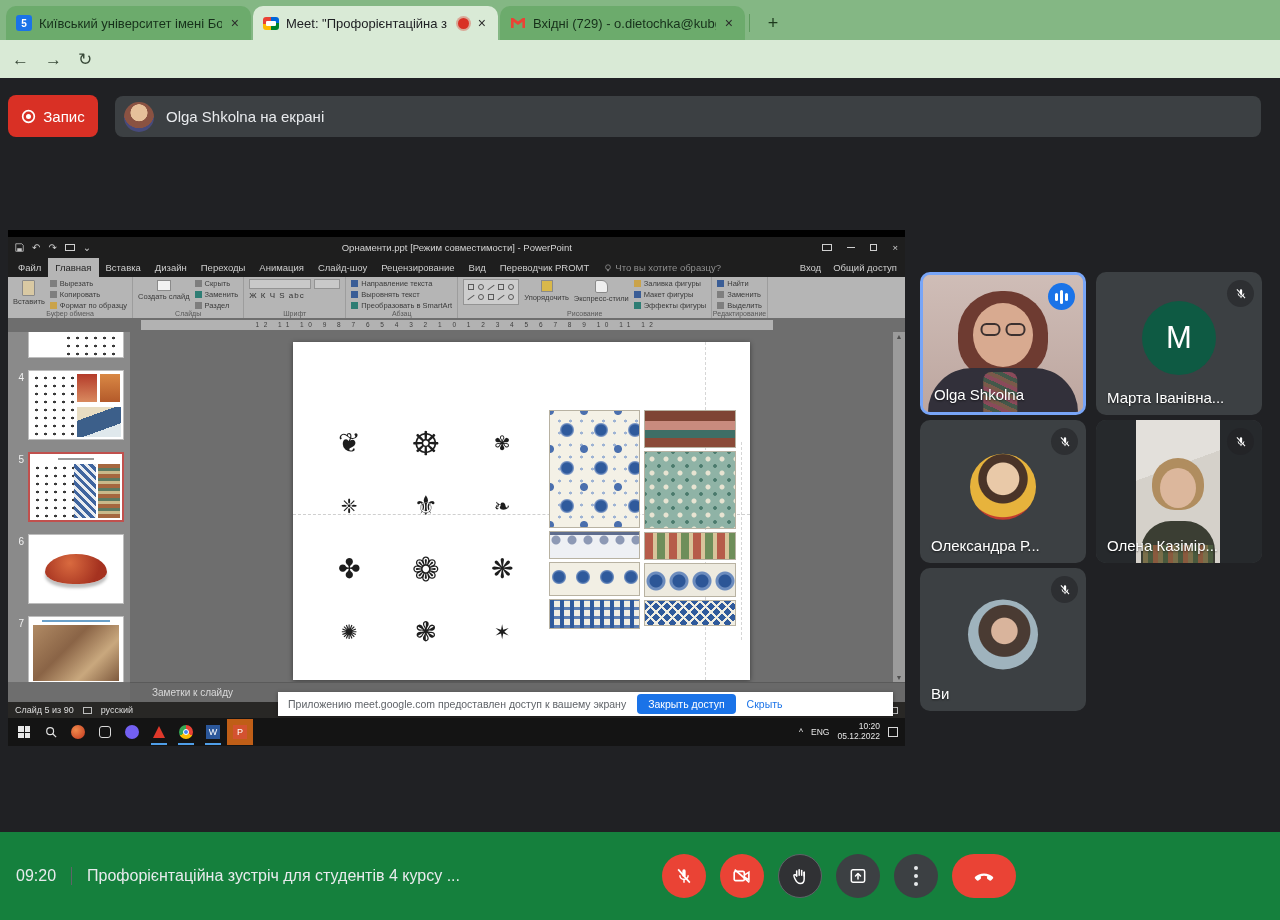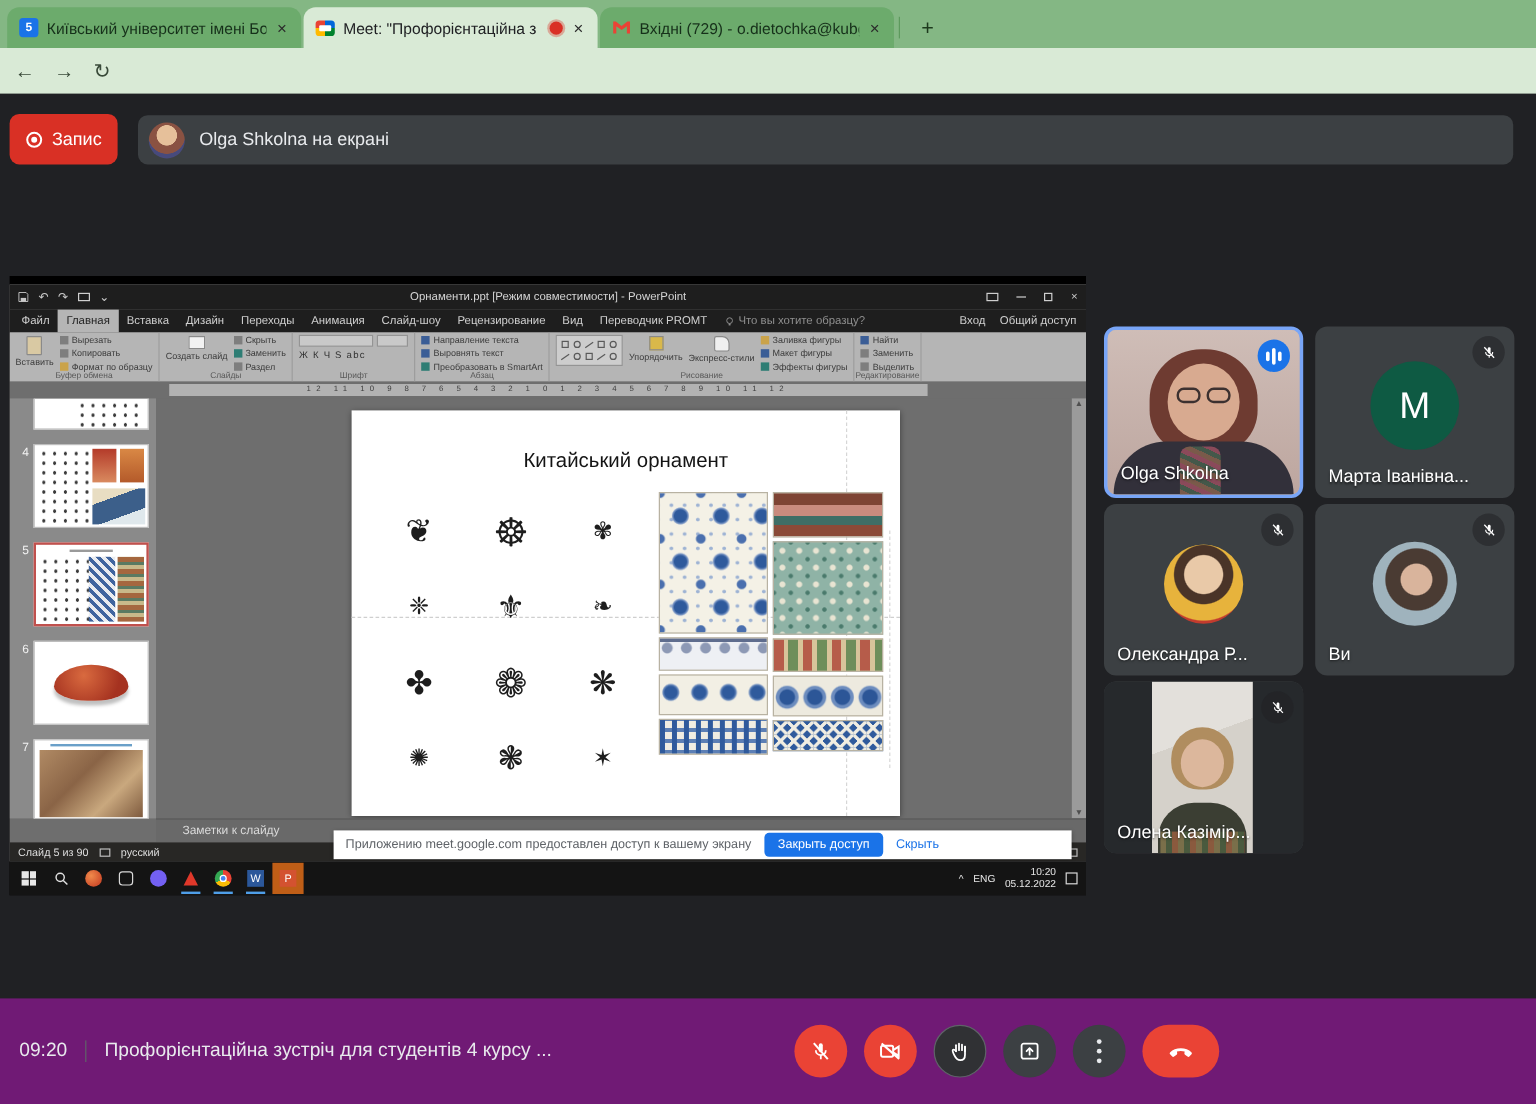--- a/index.html
+++ b/index.html
@@ -160,21 +160,21 @@
   .av-maria { width:66px; height:66px; background:radial-gradient(circle at 50% 40%,#dcab92 0 30%,#5e2b30 32% 58%,#56454e 60%); }
   .av-vy { width:70px; height:70px; background:radial-gradient(circle at 52% 45%,#d9b49c 0 24%,#4a3b33 26% 48%,#9fb3bd 50%); }
   .video-olena-bars { position:absolute; inset:0; background:#26292c; }
   .video-olena { position:absolute; top:0; bottom:0; left:40px; right:42px; background:linear-gradient(160deg,#e3e0db 0 35%,#d5d1ca 35%); }
   .e-hair { position:absolute; top:38px; left:50%; transform:translateX(-50%); width:52px; height:52px; border-radius:50% 50% 44% 44%; background:#b08d5f; }
   .e-face { position:absolute; top:48px; left:50%; transform:translateX(-50%); width:36px; height:40px; border-radius:50%; background:#dcb79c; }
   .e-body { position:absolute; bottom:0; left:50%; transform:translateX(-50%); width:74px; height:42px; border-radius:30px 30px 0 0; background:#3b3e33; }
   .e-scarf { position:absolute; bottom:0; left:50%; transform:translateX(-50%); width:70px; height:18px; background:repeating-linear-gradient(90deg,#7a6f4a 0 5px,#4a5a3e 5px 10px,#8a5a3e 10px 15px); }
 
   
-  .bottom-bar { position:absolute; left:0; right:0; bottom:0; height:88px; background:#701a75; }
+  .bottom-bar { position:absolute; left:0; right:0; bottom:0; height:88px; background:#15803d; }
   .bb-left { position:absolute; left:16px; top:50%; transform:translateY(-50%); display:flex; align-items:center; color:#e8eaed; font-size:16px; }
   .bb-sep { width:1px; height:18px; background:#5f6368; margin:0 15px; }
   .controls { position:absolute; left:662px; top:50%; transform:translateY(-50%); display:flex; gap:14px; align-items:center; }
   .ctl { width:44px; height:44px; border-radius:50%; display:flex; align-items:center; justify-content:center; }
   .ctl.red { background:#ea4335; }
   .ctl.dark { background:#3c4043; }
   .ctl.hand { background:#303134; border:1px solid #5f6368; }
   .end { width:64px; height:44px; border-radius:22px; background:#ea4335; display:flex; align-items:center; justify-content:center; }
   .dots { display:flex; flex-direction:column; gap:4px; }
   .dots span { width:4px; height:4px; border-radius:50%; background:#e8eaed; }
@@ -440,21 +440,20 @@
               <span class="relief"></span>
             </div>
           </div>
         </div>
 
         <div class="canvas">
           <div class="slide">
             <div class="guide-h"></div>
             <div class="guide-v1"></div>
             <div class="guide-v2"></div>
-            <div class="slide-title">Китайський орнамент</div>
             <div class="slide-body">
               <div class="orn-grid">
                 <span class="orn">❦</span>
                 <span class="orn l">☸</span>
                 <span class="orn s">✾</span>
                 <span class="orn s">❈</span>
                 <span class="orn">⚜</span>
                 <span class="orn s">❧</span>
                 <span class="orn">✤</span>
                 <span class="orn l">❁</span>
@@ -603,50 +602,50 @@
             <path d="M7 11a5 5 0 0 0 10 0" stroke="#fff" stroke-width="1.6" fill="none"></path>
             <line x1="12" y1="16" x2="12" y2="19" stroke="#fff" stroke-width="1.6"></line>
             <line x1="5" y1="4" x2="19" y2="19" stroke="#fff" stroke-width="1.8"></line>
           </svg>
       </div>
       <span class="name">Олександра Р...</span>
     </div>
 
 
     <div class="tile">
+      <div class="video-olena-bars"></div>
+      <div class="video-olena">
+        <span class="e-hair"></span>
+        <span class="e-face"></span>
+        <span class="e-body"></span>
+        <span class="e-scarf"></span>
+      </div>
+      <div class="chip">
+        <svg width="14" height="14" viewBox="0 0 24 24">
+            <rect x="10" y="4" width="4" height="9" rx="2" fill="#fff"></rect>
+            <path d="M7 11a5 5 0 0 0 10 0" stroke="#fff" stroke-width="1.6" fill="none"></path>
+            <line x1="12" y1="16" x2="12" y2="19" stroke="#fff" stroke-width="1.6"></line>
+            <line x1="5" y1="4" x2="19" y2="19" stroke="#fff" stroke-width="1.8"></line>
+          </svg>
+      </div>
+      <span class="name">Олена Казімір...</span>
+    </div>
+
+    <div class="tile">
       <div class="avatar-big av-vy"></div>
       <div class="chip">
         <svg width="14" height="14" viewBox="0 0 24 24">
             <rect x="10" y="4" width="4" height="9" rx="2" fill="#fff"></rect>
             <path d="M7 11a5 5 0 0 0 10 0" stroke="#fff" stroke-width="1.6" fill="none"></path>
             <line x1="12" y1="16" x2="12" y2="19" stroke="#fff" stroke-width="1.6"></line>
             <line x1="5" y1="4" x2="19" y2="19" stroke="#fff" stroke-width="1.8"></line>
           </svg>
       </div>
       <span class="name">Ви</span>
     </div>
-
-    <div class="tile">
-      <div class="video-olena-bars"></div>
-      <div class="video-olena">
-        <span class="e-hair"></span>
-        <span class="e-face"></span>
-        <span class="e-body"></span>
-        <span class="e-scarf"></span>
-      </div>
-      <div class="chip">
-        <svg width="14" height="14" viewBox="0 0 24 24">
-            <rect x="10" y="4" width="4" height="9" rx="2" fill="#fff"></rect>
-            <path d="M7 11a5 5 0 0 0 10 0" stroke="#fff" stroke-width="1.6" fill="none"></path>
-            <line x1="12" y1="16" x2="12" y2="19" stroke="#fff" stroke-width="1.6"></line>
-            <line x1="5" y1="4" x2="19" y2="19" stroke="#fff" stroke-width="1.8"></line>
-          </svg>
-      </div>
-      <span class="name">Олена Казімір...</span>
-    </div>
   </div>
 
   <div class="bottom-bar">
     <div class="bb-left">
       <span>09:20</span>
       <span class="bb-sep"></span>
       <span>Профорієнтаційна зустріч для студентів 4 курсу ...</span>
     </div>
     <div class="controls">
       <div class="ctl red">

